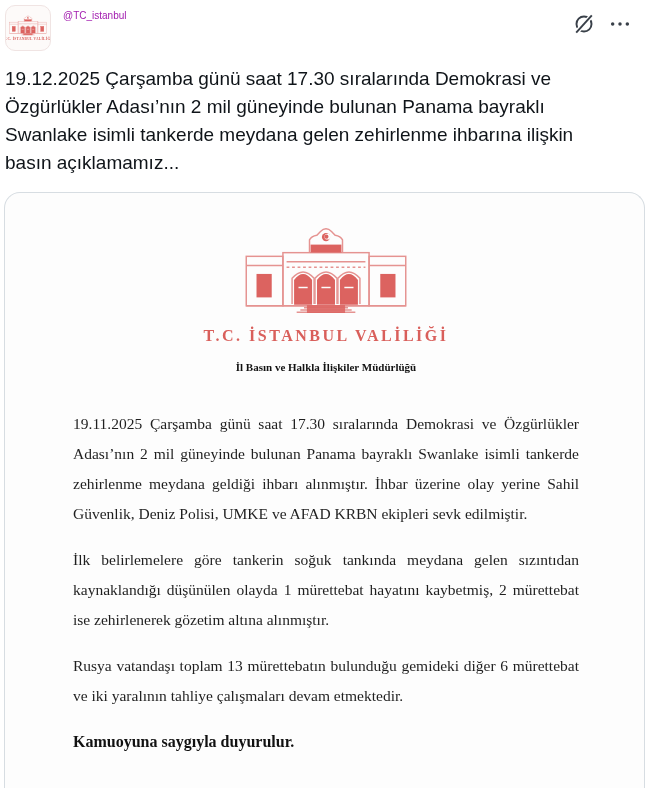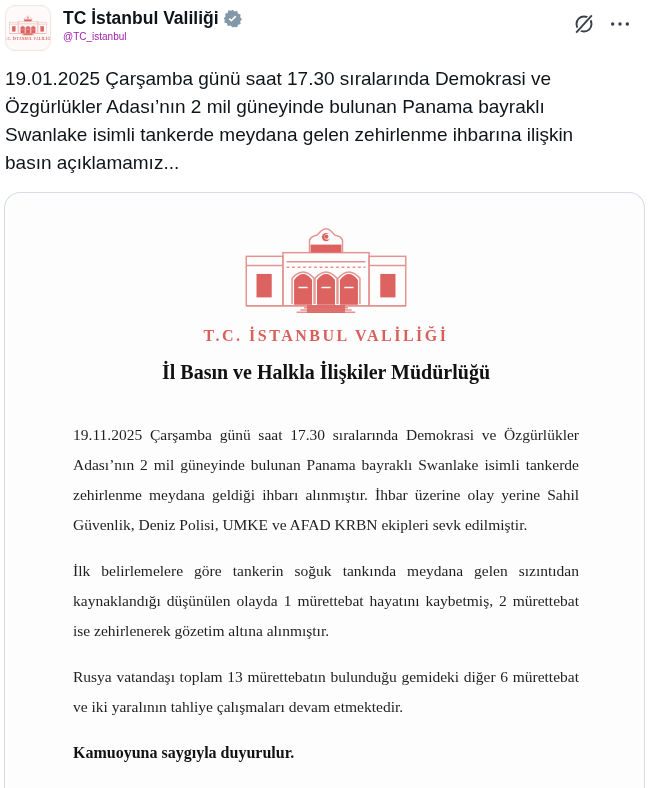--- a/index.html
+++ b/index.html
@@ -48,21 +48,21 @@
   .doc { padding: 34px 65px 0 68px; }
   .doc-logo { text-align: center; }
   .doc-logo svg.building { width: 176px; height: 88px; }
   .doc-logo-caption {
     font-family: "Liberation Serif", serif;
     color: #d95f5b; font-weight: bold; font-size: 16px; letter-spacing: 2.5px;
     margin-top: 8px;
   }
   .doc-heading {
     font-family: "Liberation Serif", serif;
-    font-weight: bold; font-size: 20px; color: #111;
+    font-weight: bold; font-size: 11px; color: #111;
     text-align: center; margin-top: 16px;
   }
   .doc-heading.second { margin-top: 14px; }
   .doc-body { margin-top: 36px; }
   .doc-para {
     font-family: "Liberation Serif", "DejaVu Serif", serif;
     font-size: 15.5px; line-height: 30px; color: #1f1f1f;
     text-align: justify; margin-bottom: 16px;
   }
   .doc-closing {
@@ -117,44 +117,37 @@
 </svg>
 
 <div class="header">
   <div class="avatar">
     <svg viewBox="0 0 180 96" width="38" height="21">
         <use href="#building"></use>
       </svg>
     <div class="mini-caption">T.C. İSTANBUL VALİLİĞİ</div>
   </div>
   <div class="id-block">
-    <div class="name-row">
-      <span class="display-name">TC İstanbul Valiliği</span>
-      <svg class="badge" viewBox="0 0 24 24">
-        <path fill="#8297a8" d="M12 .9l2.6 2.3 3.4-.6 1 3.3 3.3 1-.6 3.4 2.3 2.6-2.3 2.6.6 3.4-3.3 1-1 3.3-3.4-.6L12 23.1l-2.6-2.3-3.4.6-1-3.3-3.3-1 .6-3.4L.9 12l2.3-2.6-.6-3.4 3.3-1 1-3.3 3.4.6z"></path>
-        <path fill="#fdfdfd" d="M10.6 16.2l-3.5-3.4 1.5-1.5 2 1.9 4.8-4.9 1.5 1.5z"></path>
-      </svg>
-    </div>
     <div class="handle">@TC_istanbul</div>
   </div>
   <div class="header-actions">
     <svg class="hicon" viewBox="0 0 24 24">
       <circle cx="12" cy="12" r="8.2" fill="none" stroke="currentColor" stroke-width="2.1"></circle>
       <line x1="2.5" y1="22.5" x2="21.5" y2="1.5" stroke="#ffffff" stroke-width="5"></line>
       <line x1="3.5" y1="21.5" x2="20.5" y2="2.5" stroke="currentColor" stroke-width="2.1"></line>
     </svg>
     <svg class="hicon" viewBox="0 0 24 24">
       <circle cx="4" cy="12" r="1.9" fill="currentColor"></circle>
       <circle cx="12" cy="12" r="1.9" fill="currentColor"></circle>
       <circle cx="20" cy="12" r="1.9" fill="currentColor"></circle>
     </svg>
   </div>
 </div>
 
-<div class="tweet-text">19.01.2025 Çarşamba günü saat 17.30 sıralarında Demokrasi ve
+<div class="tweet-text">19.12.2025 Çarşamba günü saat 17.30 sıralarında Demokrasi ve
 Özgürlükler Adası’nın 2 mil güneyinde bulunan Panama bayraklı
 Swanlake isimli tankerde meydana gelen zehirlenme ihbarına ilişkin
 basın açıklamamız...</div>
 
 <div class="card">
   <div class="doc">
     <div class="doc-logo">
       <svg class="building" viewBox="0 0 180 96">
           <use href="#building"></use>
         </svg>

